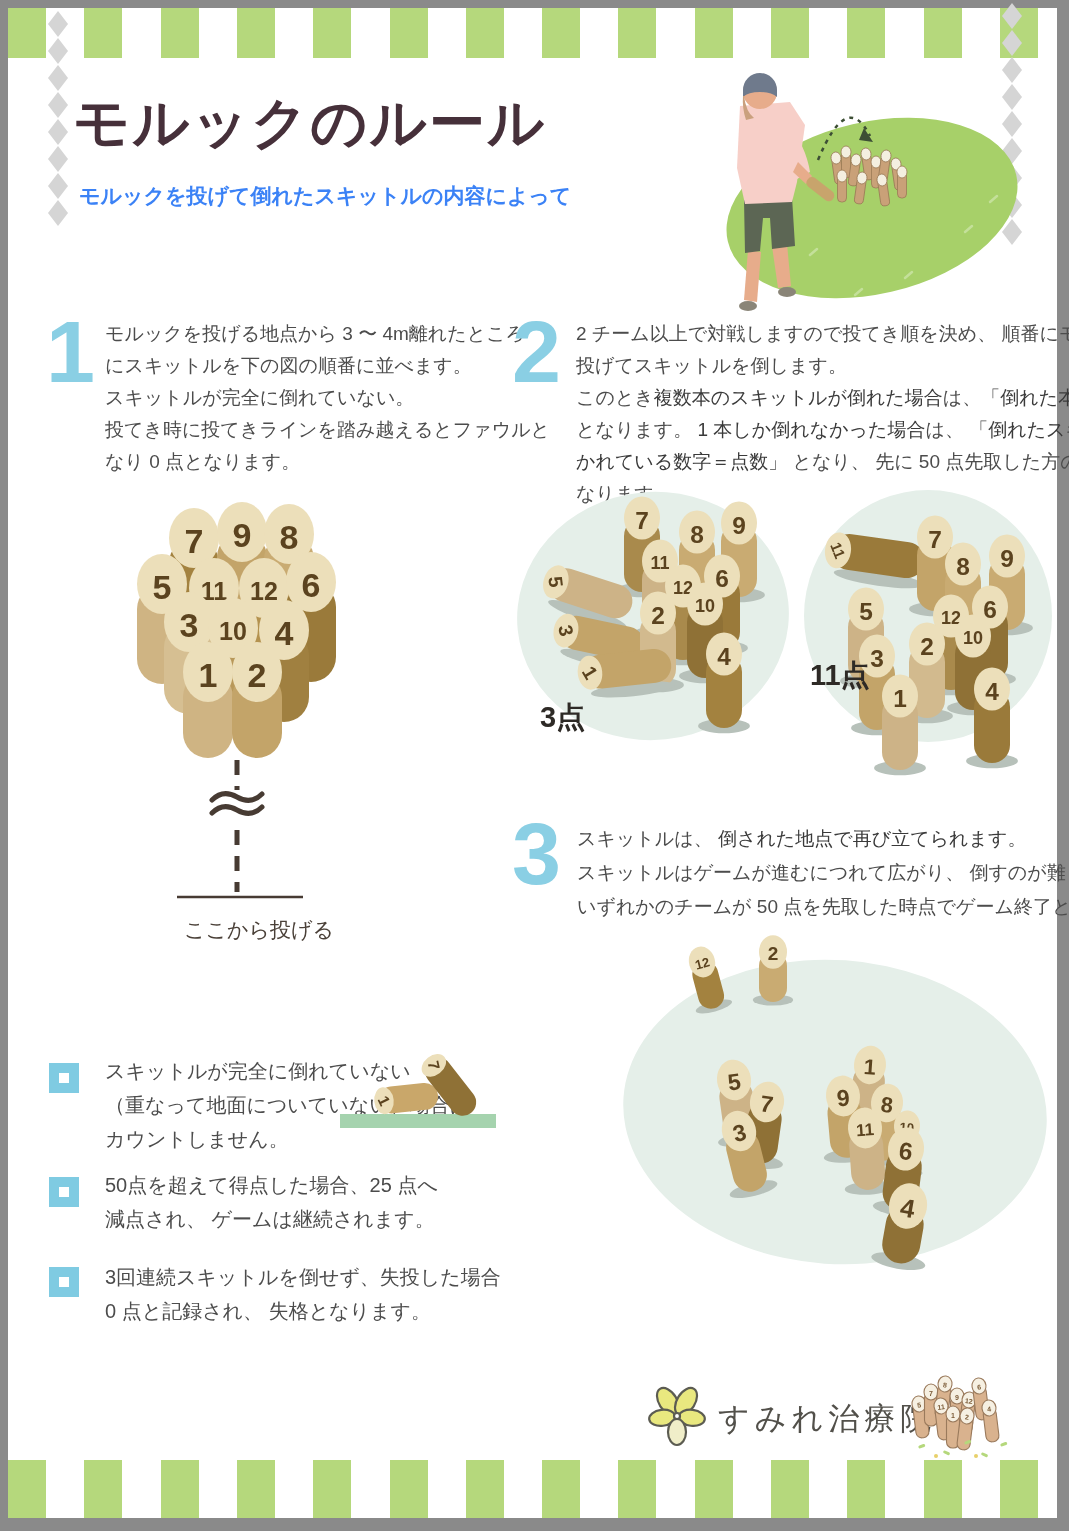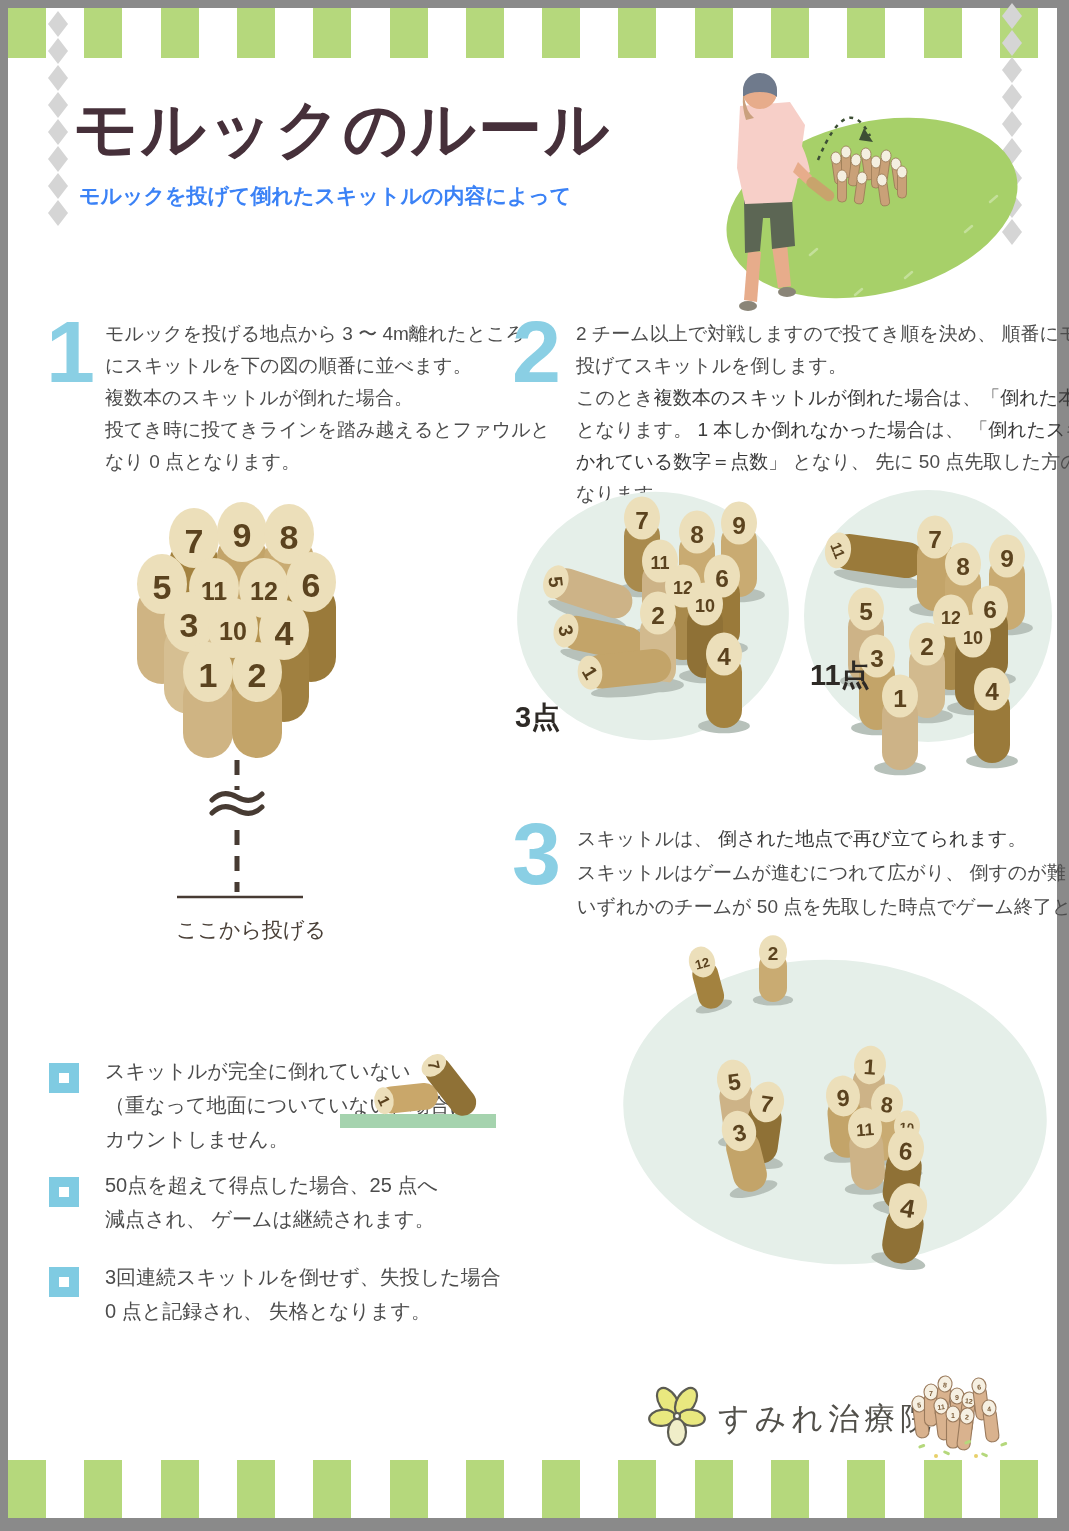--- a/index.html
+++ b/index.html
@@ -1,20 +1,20 @@
 <!DOCTYPE html>
 <html><head>
 <meta charset="utf-8">
 <style>
   html,body{margin:0;padding:0;background:#ffffff}
   .page{position:relative;width:1069px;height:1531px;background:#fff;overflow:hidden;
         font-family:"Liberation Sans","DejaVu Sans",sans-serif}
   .frame{position:absolute;background:#8a8a8a}
   .stripe{position:absolute;background:#b5d87c}
-  .title{position:absolute;left:73px;top:86px;font-size:64px;font-weight:900;color:#46303a;letter-spacing:2px}
+  .title{position:absolute;left:73px;top:86px;font-size:56px;font-weight:900;color:#46303a;letter-spacing:2px}
   .tagline{position:absolute;left:79px;top:174px;font-size:21px;font-weight:800;color:#3b82f6}
   .tagline .tl{line-height:43px;white-space:nowrap}
   .secnum{position:absolute;font-size:88px;line-height:0.95;font-weight:800;color:#8acfe4}
   .sectext{position:absolute;font-size:19px;color:#4c4c4c}
   .sectext .tline{line-height:32px;white-space:nowrap}
   .s3 .tline{line-height:34px}
   .sectext .bold{font-weight:400;color:#3a3a3a}
   .figlabel{position:absolute;font-size:29px;font-weight:900;color:#2e2a26}
   .distlabel{position:absolute;font-size:20px;color:#4a4038;line-height:27px}
   .throwlabel{position:absolute;font-size:21px;color:#4a4038}
@@ -172,21 +172,21 @@
           <rect x="-4.5" y="0" width="9" height="26" rx="4" fill="#c9a178" stroke="#9a7a56" stroke-width="0.8"></rect>
           <ellipse cx="0" cy="0" rx="5" ry="6" fill="#f4efe0" stroke="#9a7a56" stroke-width="0.8"></ellipse>
         </g>
       </g>
   </svg>
 
   <div class="secnum" style="left:46px;top:310px">1</div>
   <div class="sectext" style="left:105px;top:318px">
       <div class="tline"><span>モルックを投げる地点から 3 〜 4m離れたところ</span></div>
       <div class="tline"><span>にスキットルを下の図の順番に並べます。</span></div>
-      <div class="tline"><span>複数本のスキットルが倒れた場合。</span></div>
+      <div class="tline"><span>スキットルが完全に倒れていない。</span></div>
       <div class="tline"><span>投てき時に投てきラインを踏み越えるとファウルと</span></div>
       <div class="tline"><span>なり 0 点となります。</span></div>
     </div>
 
   <div class="secnum" style="left:512px;top:310px">2</div>
   <div class="sectext" style="left:576px;top:318px">
       <div class="tline"><span>2 チーム以上で対戦しますので投てき順を決め、 順番にモルックを</span></div>
       <div class="tline"><span>投げてスキットルを倒します。</span></div>
       <div class="tline"><span>このとき</span><span class="bold">複数本のスキットルが倒れた場合</span><span>は、「</span><span class="bold">倒れた本数＝点数</span></div>
       <div class="tline"><span>となります。 </span><span class="bold">1 本しか倒れなかった場合</span><span>は、 「</span><span class="bold">倒れたスキットルに書</span></div>
@@ -256,21 +256,21 @@
         <rect x="-25" y="0" width="50" height="86" rx="25" fill="#cfb483"></rect>
         <ellipse cx="0" cy="0" rx="25" ry="30" fill="#ecdfba"></ellipse>
         <text x="0" y="3" text-anchor="middle" dominant-baseline="central" font-size="34" font-weight="bold" fill="#5b431f">1</text>
       </g>
       <g transform="translate(157,184) rotate(0)">
         <rect x="-25" y="0" width="50" height="86" rx="25" fill="#c3a469"></rect>
         <ellipse cx="0" cy="0" rx="25" ry="30" fill="#ecdfba"></ellipse>
         <text x="0" y="3" text-anchor="middle" dominant-baseline="central" font-size="34" font-weight="bold" fill="#5b431f">2</text>
       </g>
     </svg>
-  <div class="throwlabel" style="left:176px;top:916px">ここから投げる</div>
+  <div class="throwlabel" style="left:184px;top:916px">ここから投げる</div>
 
   <svg id="fig-ex0" style="left:515px;top:486px" width="280" height="270" viewBox="0 0 280 270">
       <ellipse cx="138" cy="130" rx="136" ry="124" fill="#e5efe9" transform="rotate(-6 138 130)"></ellipse>
       <g transform="translate(127,32) rotate(0)">
         <ellipse cx="0" cy="72" rx="25.919999999999998" ry="7.2" fill="#b7c1ba"></ellipse>
         <rect x="-18" y="0" width="36" height="74" rx="18" fill="#a98a4c"></rect>
         <ellipse cx="0" cy="0" rx="18" ry="21.599999999999998" fill="#ecdfba"></ellipse>
         <text x="0" y="2.16" text-anchor="middle" dominant-baseline="central" font-size="24.48" font-weight="bold" fill="#5b431f">7</text>
       </g>
       <g transform="translate(182,46) rotate(0)">
@@ -333,21 +333,21 @@
         <ellipse cx="3" cy="0" rx="12.24" ry="17" fill="#ecdfba"></ellipse>
         <text x="3" y="0" text-anchor="middle" dominant-baseline="central" font-size="19.72" font-weight="bold" fill="#5b431f" transform="rotate(65 3 0)">1</text>
       </g>
       <g transform="translate(209,168) rotate(0)">
         <ellipse cx="0" cy="72" rx="25.919999999999998" ry="7.2" fill="#b7c1ba"></ellipse>
         <rect x="-18" y="0" width="36" height="74" rx="18" fill="#a3823f"></rect>
         <ellipse cx="0" cy="0" rx="18" ry="21.599999999999998" fill="#ecdfba"></ellipse>
         <text x="0" y="2.16" text-anchor="middle" dominant-baseline="central" font-size="24.48" font-weight="bold" fill="#5b431f">4</text>
       </g>
     </svg>
-  <div class="figlabel" style="left:515px;top:698px">3点</div>
+  <div class="figlabel" style="left:540px;top:698px">3点</div>
 
   <svg id="fig-ex1" style="left:788px;top:486px" width="266" height="272" viewBox="0 0 266 272">
       <ellipse cx="140" cy="130" rx="124" ry="126" fill="#e5efe9" transform="rotate(0 140 130)"></ellipse>
       <g transform="translate(47,64) rotate(8)">
         <ellipse cx="47" cy="22.32" rx="45.12" ry="7.2" fill="#b7c1ba"></ellipse>
         <rect x="-3.6" y="-18" width="94" height="36" rx="18" fill="#9a7a3a"></rect>
         <ellipse cx="3" cy="0" rx="12.959999999999999" ry="18" fill="#ecdfba"></ellipse>
         <text x="3" y="0" text-anchor="middle" dominant-baseline="central" font-size="15.12" font-weight="bold" fill="#5b431f" transform="rotate(60 3 0)">11</text>
       </g>
       <g transform="translate(147,51) rotate(0)">

